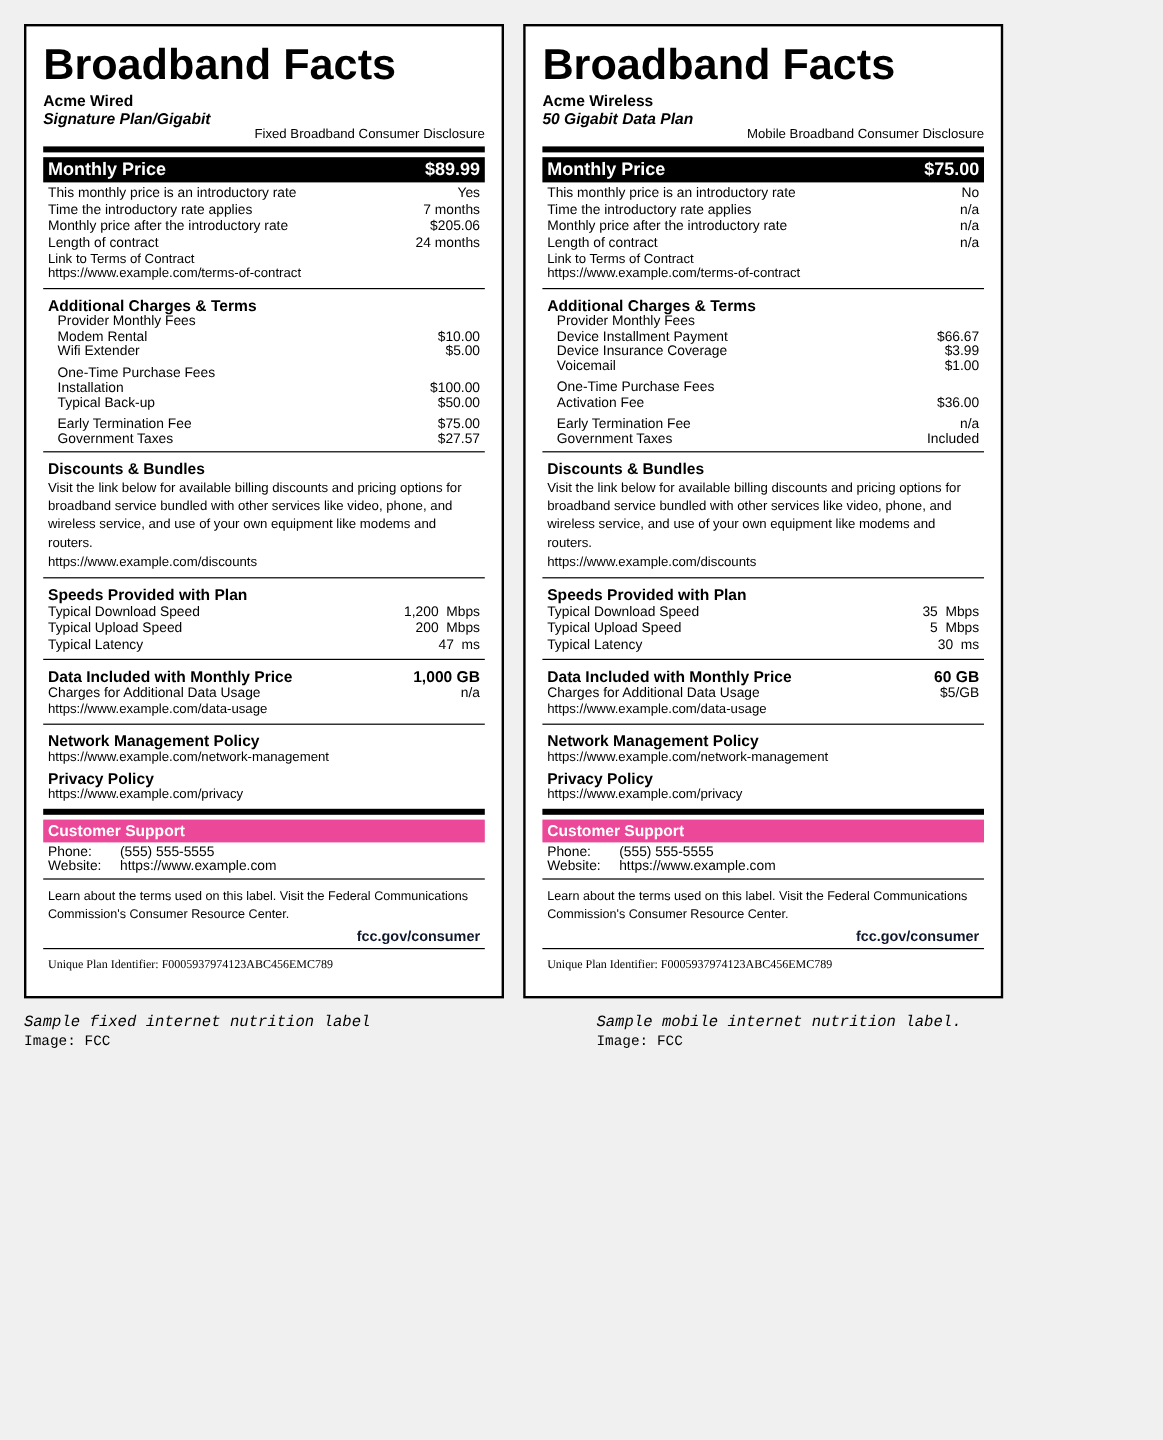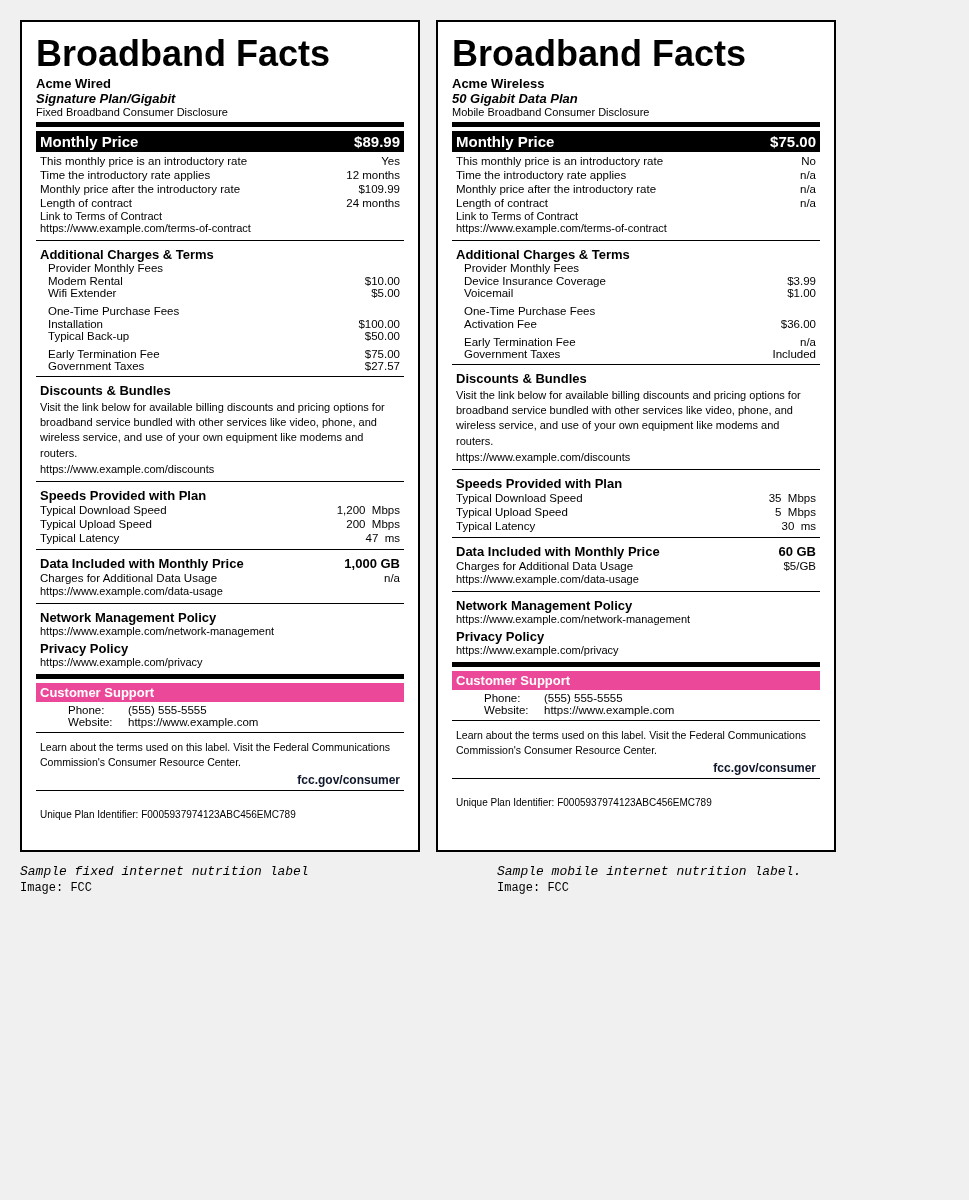--- a/index.html
+++ b/index.html
@@ -41,20 +41,21 @@
       margin-bottom: 0;
     }
     .card-plan {
       font-weight: 700;
       font-style: italic;
       font-size: 13px;
     }
     .card-disclosure {
       font-size: 11px;
       margin-bottom: 4px;
+      text-align: right;
     }
     .thick-divider {
       border: none;
       border-top: 5px solid #000;
       margin: 4px 0;
     }
     .section-header {
       display: flex;
       justify-content: space-between;
       align-items: baseline;
@@ -140,39 +141,40 @@
     }
     .customer-title {
       font-weight: 700;
       font-size: 13px;
     }
     .customer-row {
       display: flex;
       padding: 0 4px;
       font-size: 11.5px;
     }
-    .customer-row-label { width: 60px; margin-left: 28px; }
+    .customer-row-label { width: 60px; }
     .customer-row-value { flex: 1; }
     .fcc-footer {
       font-size: 10.5px;
       padding: 3px 4px;
       line-height: 1.4;
     }
     .fcc-link {
       text-align: right;
       color: #0f172a;
       font-weight: 700;
       font-size: 12px;
       padding: 0 4px;
     }
     .uid-row {
       font-size: 10px;
-      padding: 18px 4px;
+      padding: 8px 4px;
       border-top: 1px solid #000;
       margin-top: 3px;
+      font-family: Liberation Serif, serif;
     }
     .caption-row {
       display: flex;
       gap: 27px;
       margin-top: 12px;
       width: 100%;
     }
     .caption-block {
       width: 450px;
     }
@@ -209,25 +211,25 @@
         <span class="section-header-value">$89.99</span>
       </div>
 
       <div id="left-info-rows">
           <div class="info-row">
             <span class="info-row-label">This monthly price is an introductory rate</span>
             <span class="info-row-value">Yes</span>
           </div>
           <div class="info-row">
             <span class="info-row-label">Time the introductory rate applies</span>
-            <span class="info-row-value">12 months</span>
+            <span class="info-row-value">7 months</span>
           </div>
           <div class="info-row">
             <span class="info-row-label">Monthly price after the introductory rate</span>
-            <span class="info-row-value">$109.99</span>
+            <span class="info-row-value">$205.06</span>
           </div>
           <div class="info-row">
             <span class="info-row-label">Length of contract</span>
             <span class="info-row-value">24 months</span>
           </div>
         </div>
 
       <div class="link-row">
         <span>Link to Terms of Contract</span><br>
         <span style="cursor:pointer;">https://www.example.com/terms-of-contract</span>
@@ -374,20 +376,24 @@
       <div class="link-row">
         <span>Link to Terms of Contract</span><br>
         <span style="cursor:pointer;">https://www.example.com/terms-of-contract</span>
       </div>
 
       <hr class="thin-divider">
 
       <div class="subsection-title">Additional Charges &amp; Terms</div>
       <div class="subsection-sub">Provider Monthly Fees</div>
       <div id="right-provider-fees">
+          <div class="fee-row">
+            <span>Device Installment Payment</span>
+            <span>$66.67</span>
+          </div>
           <div class="fee-row">
             <span>Device Insurance Coverage</span>
             <span>$3.99</span>
           </div>
           <div class="fee-row">
             <span>Voicemail</span>
             <span>$1.00</span>
           </div>
         </div>
       <div class="spacer-row"></div>

